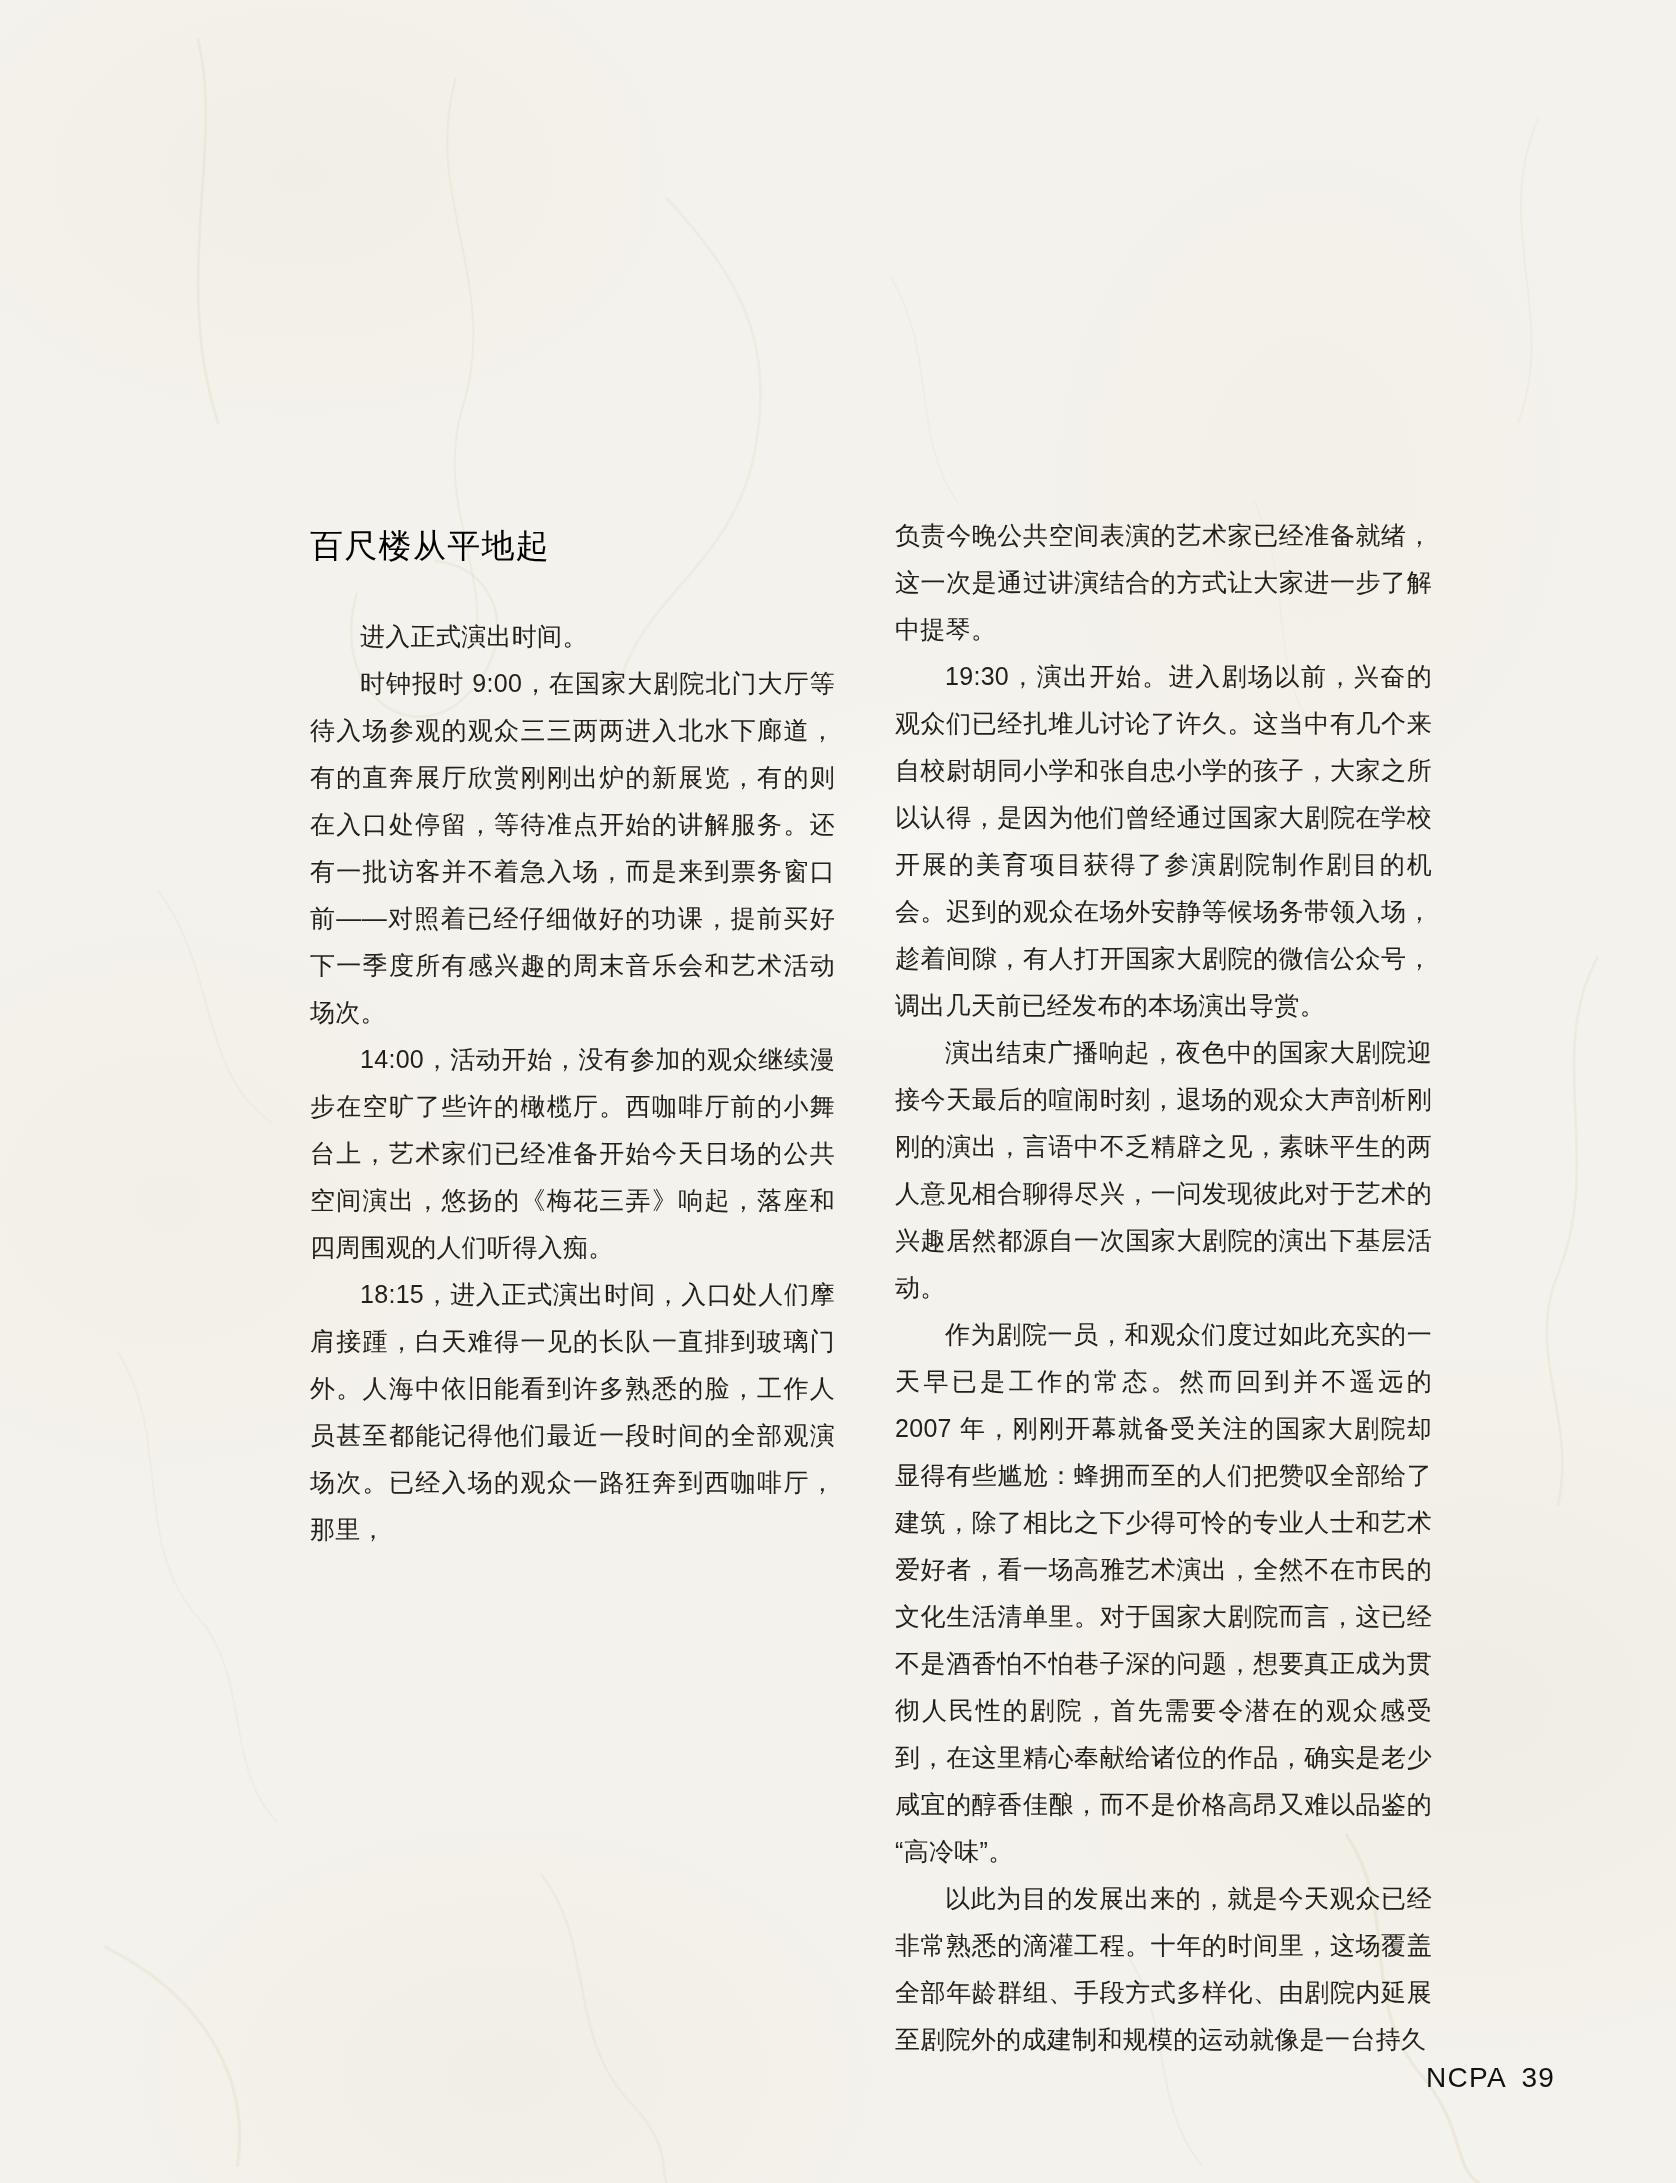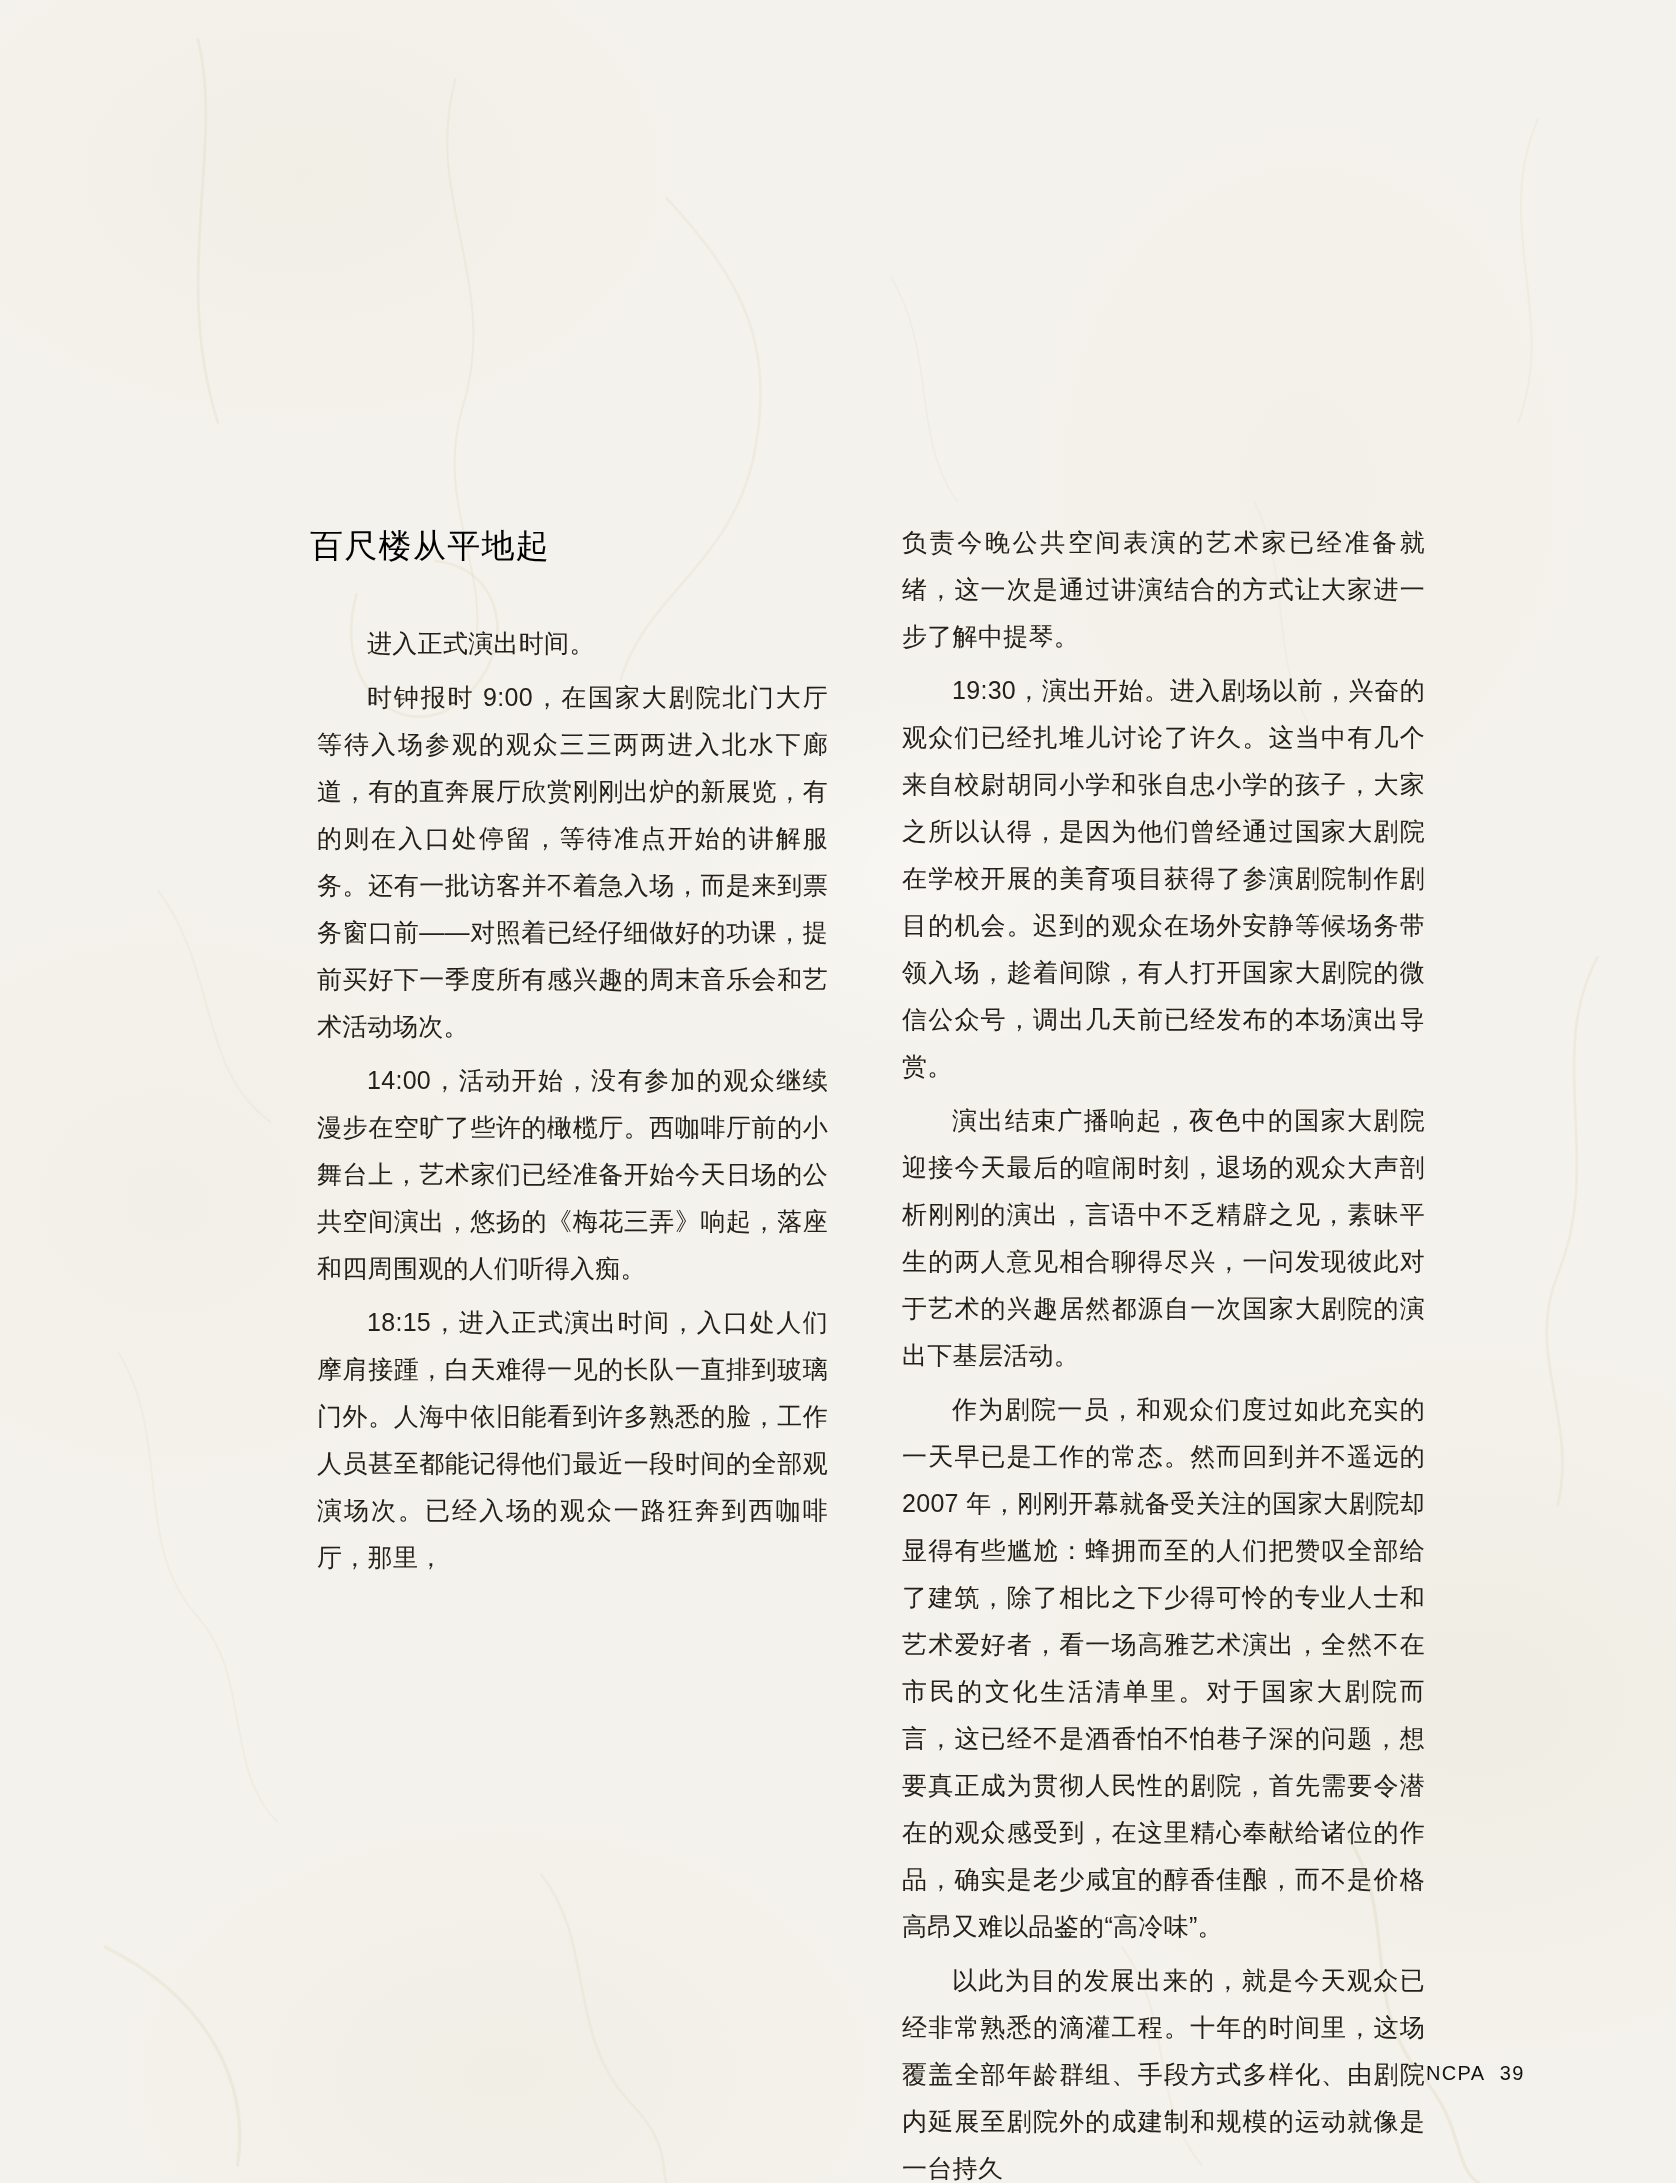--- a/index.html
+++ b/index.html
@@ -48,32 +48,32 @@
     color: #242019;
     font-size: 25px;
     line-height: 47px;
     font-weight: 400;
     text-align: justify;
     letter-spacing: 0.3px;
   }
   .col-left  { left: 310px;  top: 613px; width: 525px; }
   .col-right { left: 895px; top: 512px; width: 537px; }
   .col p.para {
-    margin: 7px;
+    margin: 0;
     padding: 0;
   }
   .col p.para.indent { text-indent: 2em; }
   .footer {
     position: absolute;
     left: 1426px;
     top: 2062px;
     display: flex;
     align-items: baseline;
     gap: 14.5px;
-    font-size: 20px;
+    font-size: 28px;
     letter-spacing: 1.3px;
     color: #111111;
   }
 </style>
 </head>
 <body>
 
 <div class="page">
 
   <svg class="texture" width="1676" height="2183" viewBox="0 0 2539 3307" fill="none">

